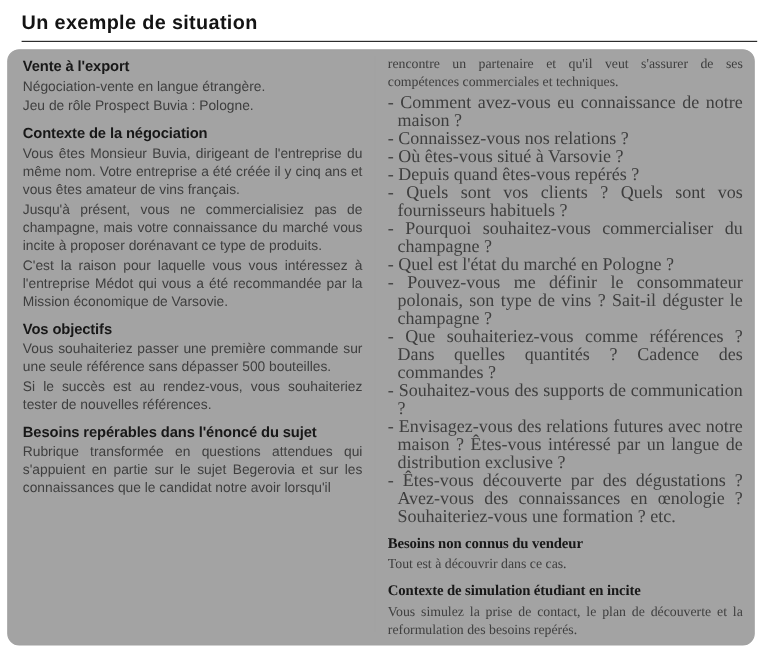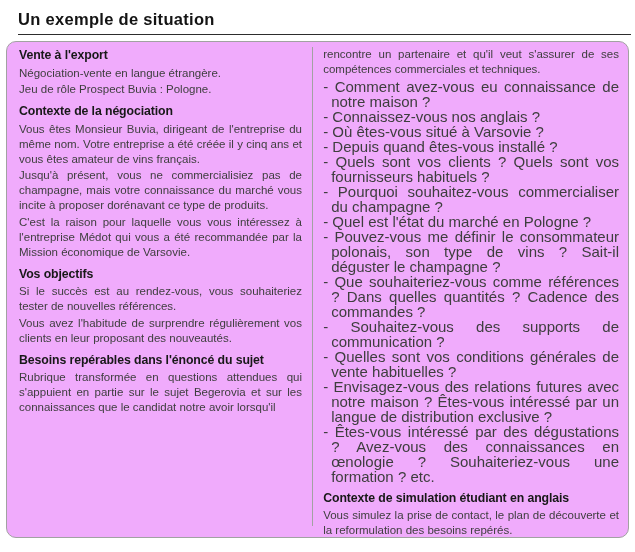--- a/index.html
+++ b/index.html
@@ -28,25 +28,25 @@
   }
   .panel {
     box-sizing: border-box;
     margin: 6px 6px 0 6px;
     height: 497px;
     border: 1.2px solid #a2a2a2;
     border-radius: 10px;
     display: flex;
     padding: 5px 0 4px 0;
     overflow: hidden;
-    background: #f0abfc;
+    background: #a3a3a3;
   }
   .col { box-sizing: border-box; }
   .col-left  { width: 305px; padding: 0 10px 0 12px; }
-  .col-right { flex: 1;      padding: 0 9px  0 10px; }
+  .col-right { flex: 1;      padding: 0 9px  0 10px; font-family: Liberation Serif, serif; }
   .divider {
     width: 1.2px;
     background: #a2a2a2;
     margin-bottom: 7px;
   }
   .h {
     font-size: 12.3px;
     font-weight: bold;
     color: #181818;
     letter-spacing: -0.1px;
@@ -90,49 +90,52 @@
         <p class="body">Jeu de rôle Prospect Buvia : Pologne.</p>
       </section>
       <section>
         <h2 class="h">Contexte de la négociation</h2>
         <p class="body">Vous êtes Monsieur Buvia, dirigeant de l'entreprise du même nom. Votre entreprise a été créée il y cinq ans et vous êtes amateur de vins français.</p>
         <p class="body">Jusqu'à présent, vous ne commercialisiez pas de champagne, mais votre connaissance du marché vous incite à proposer dorénavant ce type de produits.</p>
         <p class="body">C'est la raison pour laquelle vous vous intéressez à l'entreprise Médot qui vous a été recommandée par la Mission économique de Varsovie.</p>
       </section>
       <section>
         <h2 class="h">Vos objectifs</h2>
+        <p class="body">Vous souhaiteriez passer une première commande sur une seule référence sans dépasser 500 bouteilles.</p>
         <p class="body">Si le succès est au rendez-vous, vous souhaiteriez tester de nouvelles références.</p>
-        <p class="body">Vous avez l'habitude de surprendre régulièrement vos clients en leur proposant des nouveautés.</p>
       </section>
       <section>
         <h2 class="h">Besoins repérables dans l'énoncé du sujet</h2>
         <p class="body">Rubrique transformée en questions attendues qui s'appuient en partie sur le sujet Begerovia et sur les connaissances que le candidat notre avoir lorsqu'il</p>
       </section>
     </div>
 
     <div class="divider"></div>
 
     <div class="col col-right">
       <p class="body">rencontre un partenaire et qu'il veut s'assurer de ses compétences commerciales et techniques.</p>
       <div class="qlist">
         <p class="qitem">- Comment avez-vous eu connaissance de notre maison ?</p>
-        <p class="qitem">- Connaissez-vous nos anglais ?</p>
+        <p class="qitem">- Connaissez-vous nos relations ?</p>
         <p class="qitem">- Où êtes-vous situé à Varsovie ?</p>
-        <p class="qitem">- Depuis quand êtes-vous installé ?</p>
+        <p class="qitem">- Depuis quand êtes-vous repérés ?</p>
         <p class="qitem">- Quels sont vos clients ? Quels sont vos fournisseurs habituels ?</p>
         <p class="qitem">- Pourquoi souhaitez-vous commercialiser du champagne ?</p>
         <p class="qitem">- Quel est l'état du marché en Pologne ?</p>
         <p class="qitem">- Pouvez-vous me définir le consommateur polonais, son type de vins ? Sait-il déguster le champagne ?</p>
         <p class="qitem">- Que souhaiteriez-vous comme références ? Dans quelles quantités ? Cadence des commandes ?</p>
         <p class="qitem">- Souhaitez-vous des supports de communication ?</p>
-        <p class="qitem">- Quelles sont vos conditions générales de vente habituelles ?</p>
         <p class="qitem">- Envisagez-vous des relations futures avec notre maison ? Êtes-vous intéressé par un langue de distribution exclusive ?</p>
-        <p class="qitem">- Êtes-vous intéressé par des dégustations ? Avez-vous des connaissances en œnologie ? Souhaiteriez-vous une formation ? etc.</p>
+        <p class="qitem">- Êtes-vous découverte par des dégustations ? Avez-vous des connaissances en œnologie ? Souhaiteriez-vous une formation ? etc.</p>
       </div>
       <section>
-        <h2 class="h">Contexte de simulation étudiant en anglais</h2>
+        <h2 class="h">Besoins non connus du vendeur</h2>
+        <p class="body">Tout est à découvrir dans ce cas.</p>
+      </section>
+      <section>
+        <h2 class="h">Contexte de simulation étudiant en incite</h2>
         <p class="body">Vous simulez la prise de contact, le plan de découverte et la reformulation des besoins repérés.</p>
       </section>
     </div>
 
   </div>
 
 </div>
 
 </body></html>

